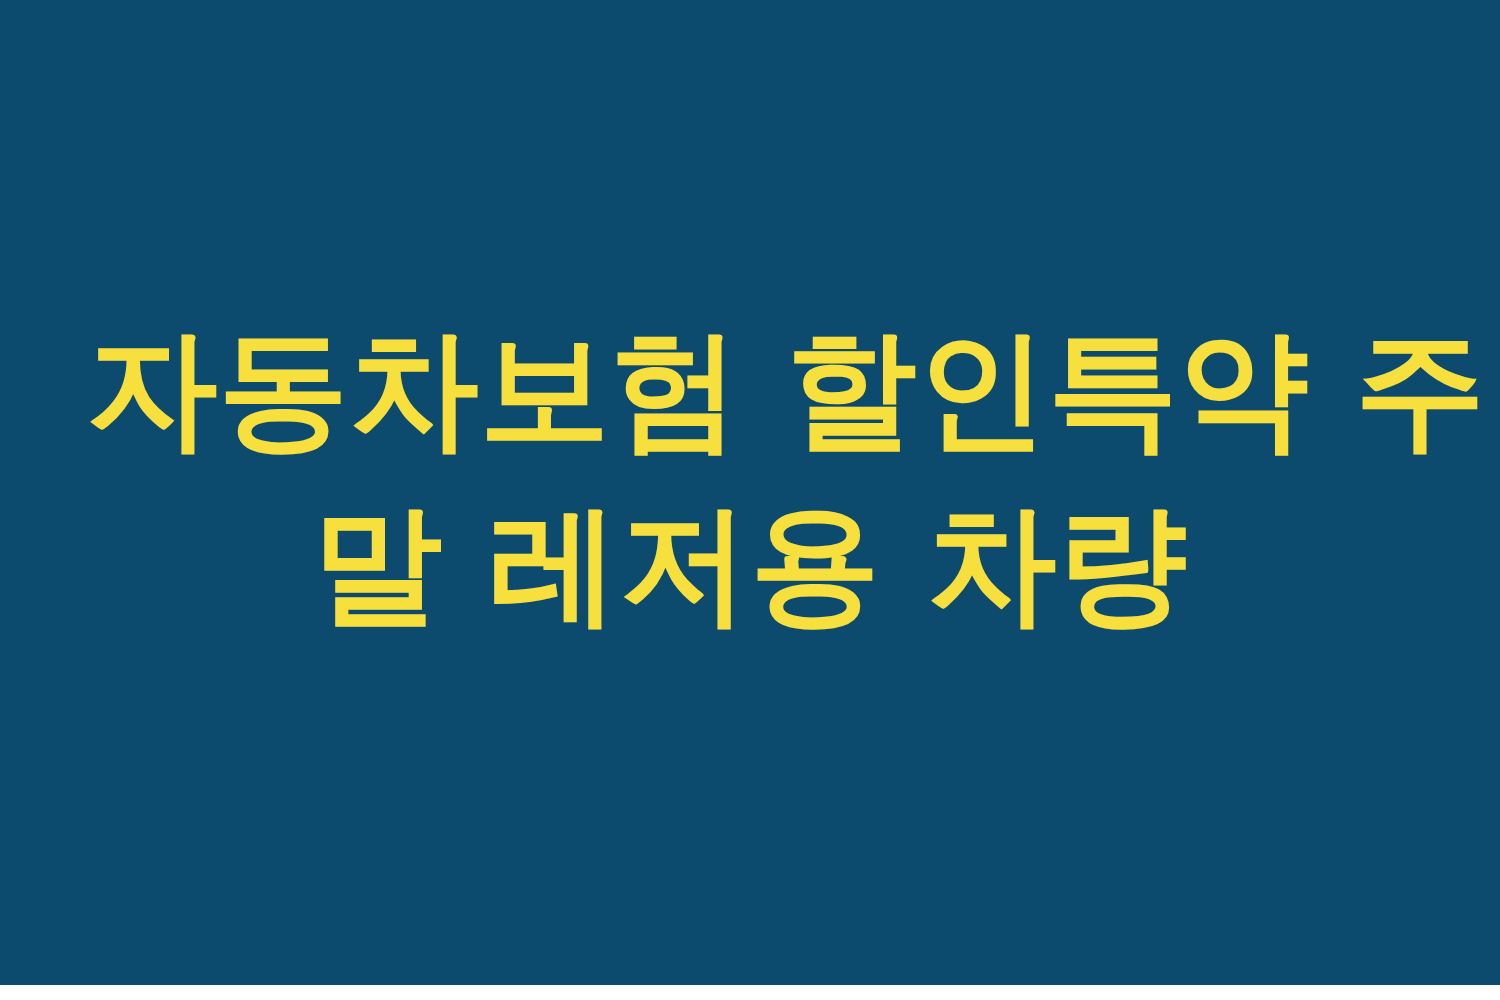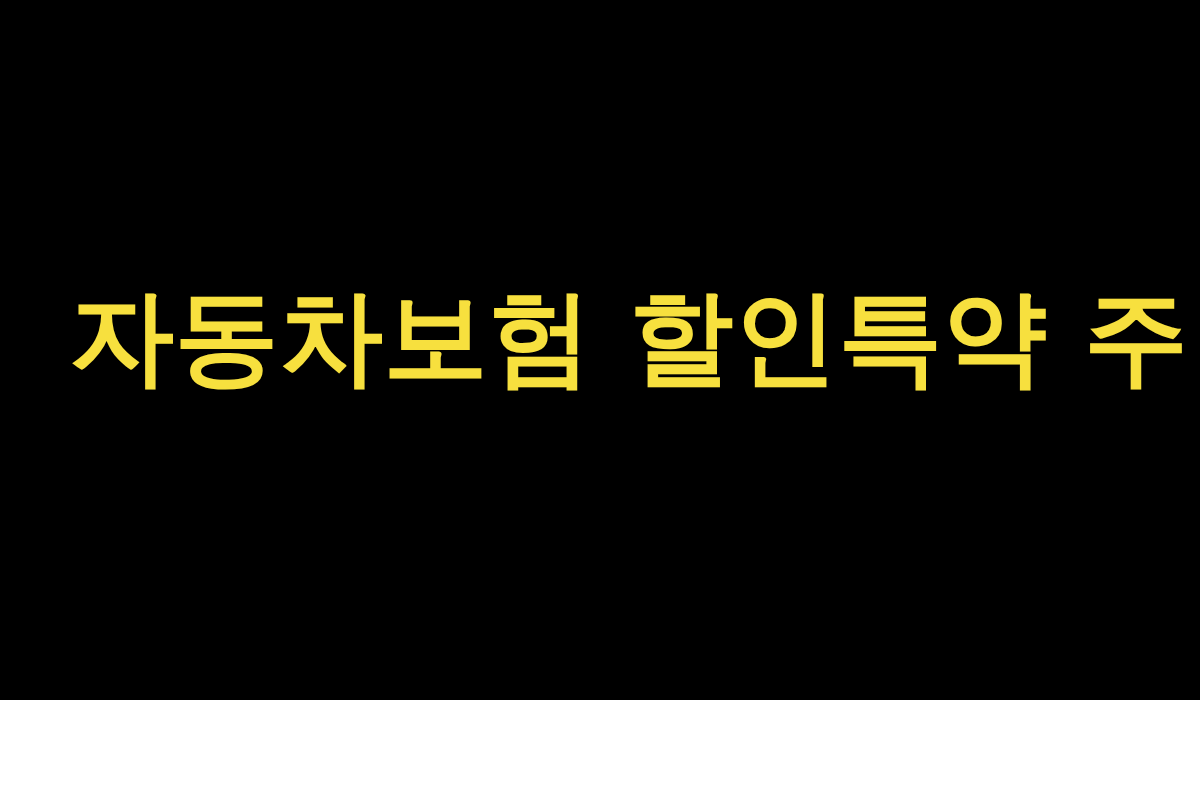--- a/index.html
+++ b/index.html
@@ -13,25 +13,25 @@
     height: 800px;
     overflow: hidden;
     font-family: "DejaVu Sans", "Liberation Sans", sans-serif;
   }
 
   
   .title-card {
     position: relative;
     box-sizing: border-box;
     width: 1200px;
-    height: 700px;
+    height: 788px;
     display: flex;
     align-items: center;
     justify-content: center;
-    background-color: #000000;
+    background-color: #0c4a6e;
   }
 
   
   .headline {
     width: 1060px;
     margin: 0;
     padding: 0;
     text-align: center;
     color: #F7E03E;
     font-family: "DejaVu Sans", "Liberation Sans", sans-serif;
@@ -49,15 +49,16 @@
     white-space: nowrap;
   }
 </style>
 </head>
 <body>
 
 <div class="title-card">
 
   <h1 class="headline">
     <span class="line">자동차보험 할인특약 주</span>
+    <span class="line">말 레저용 차량</span>
   </h1>
 
 </div>
 
 </body></html>

